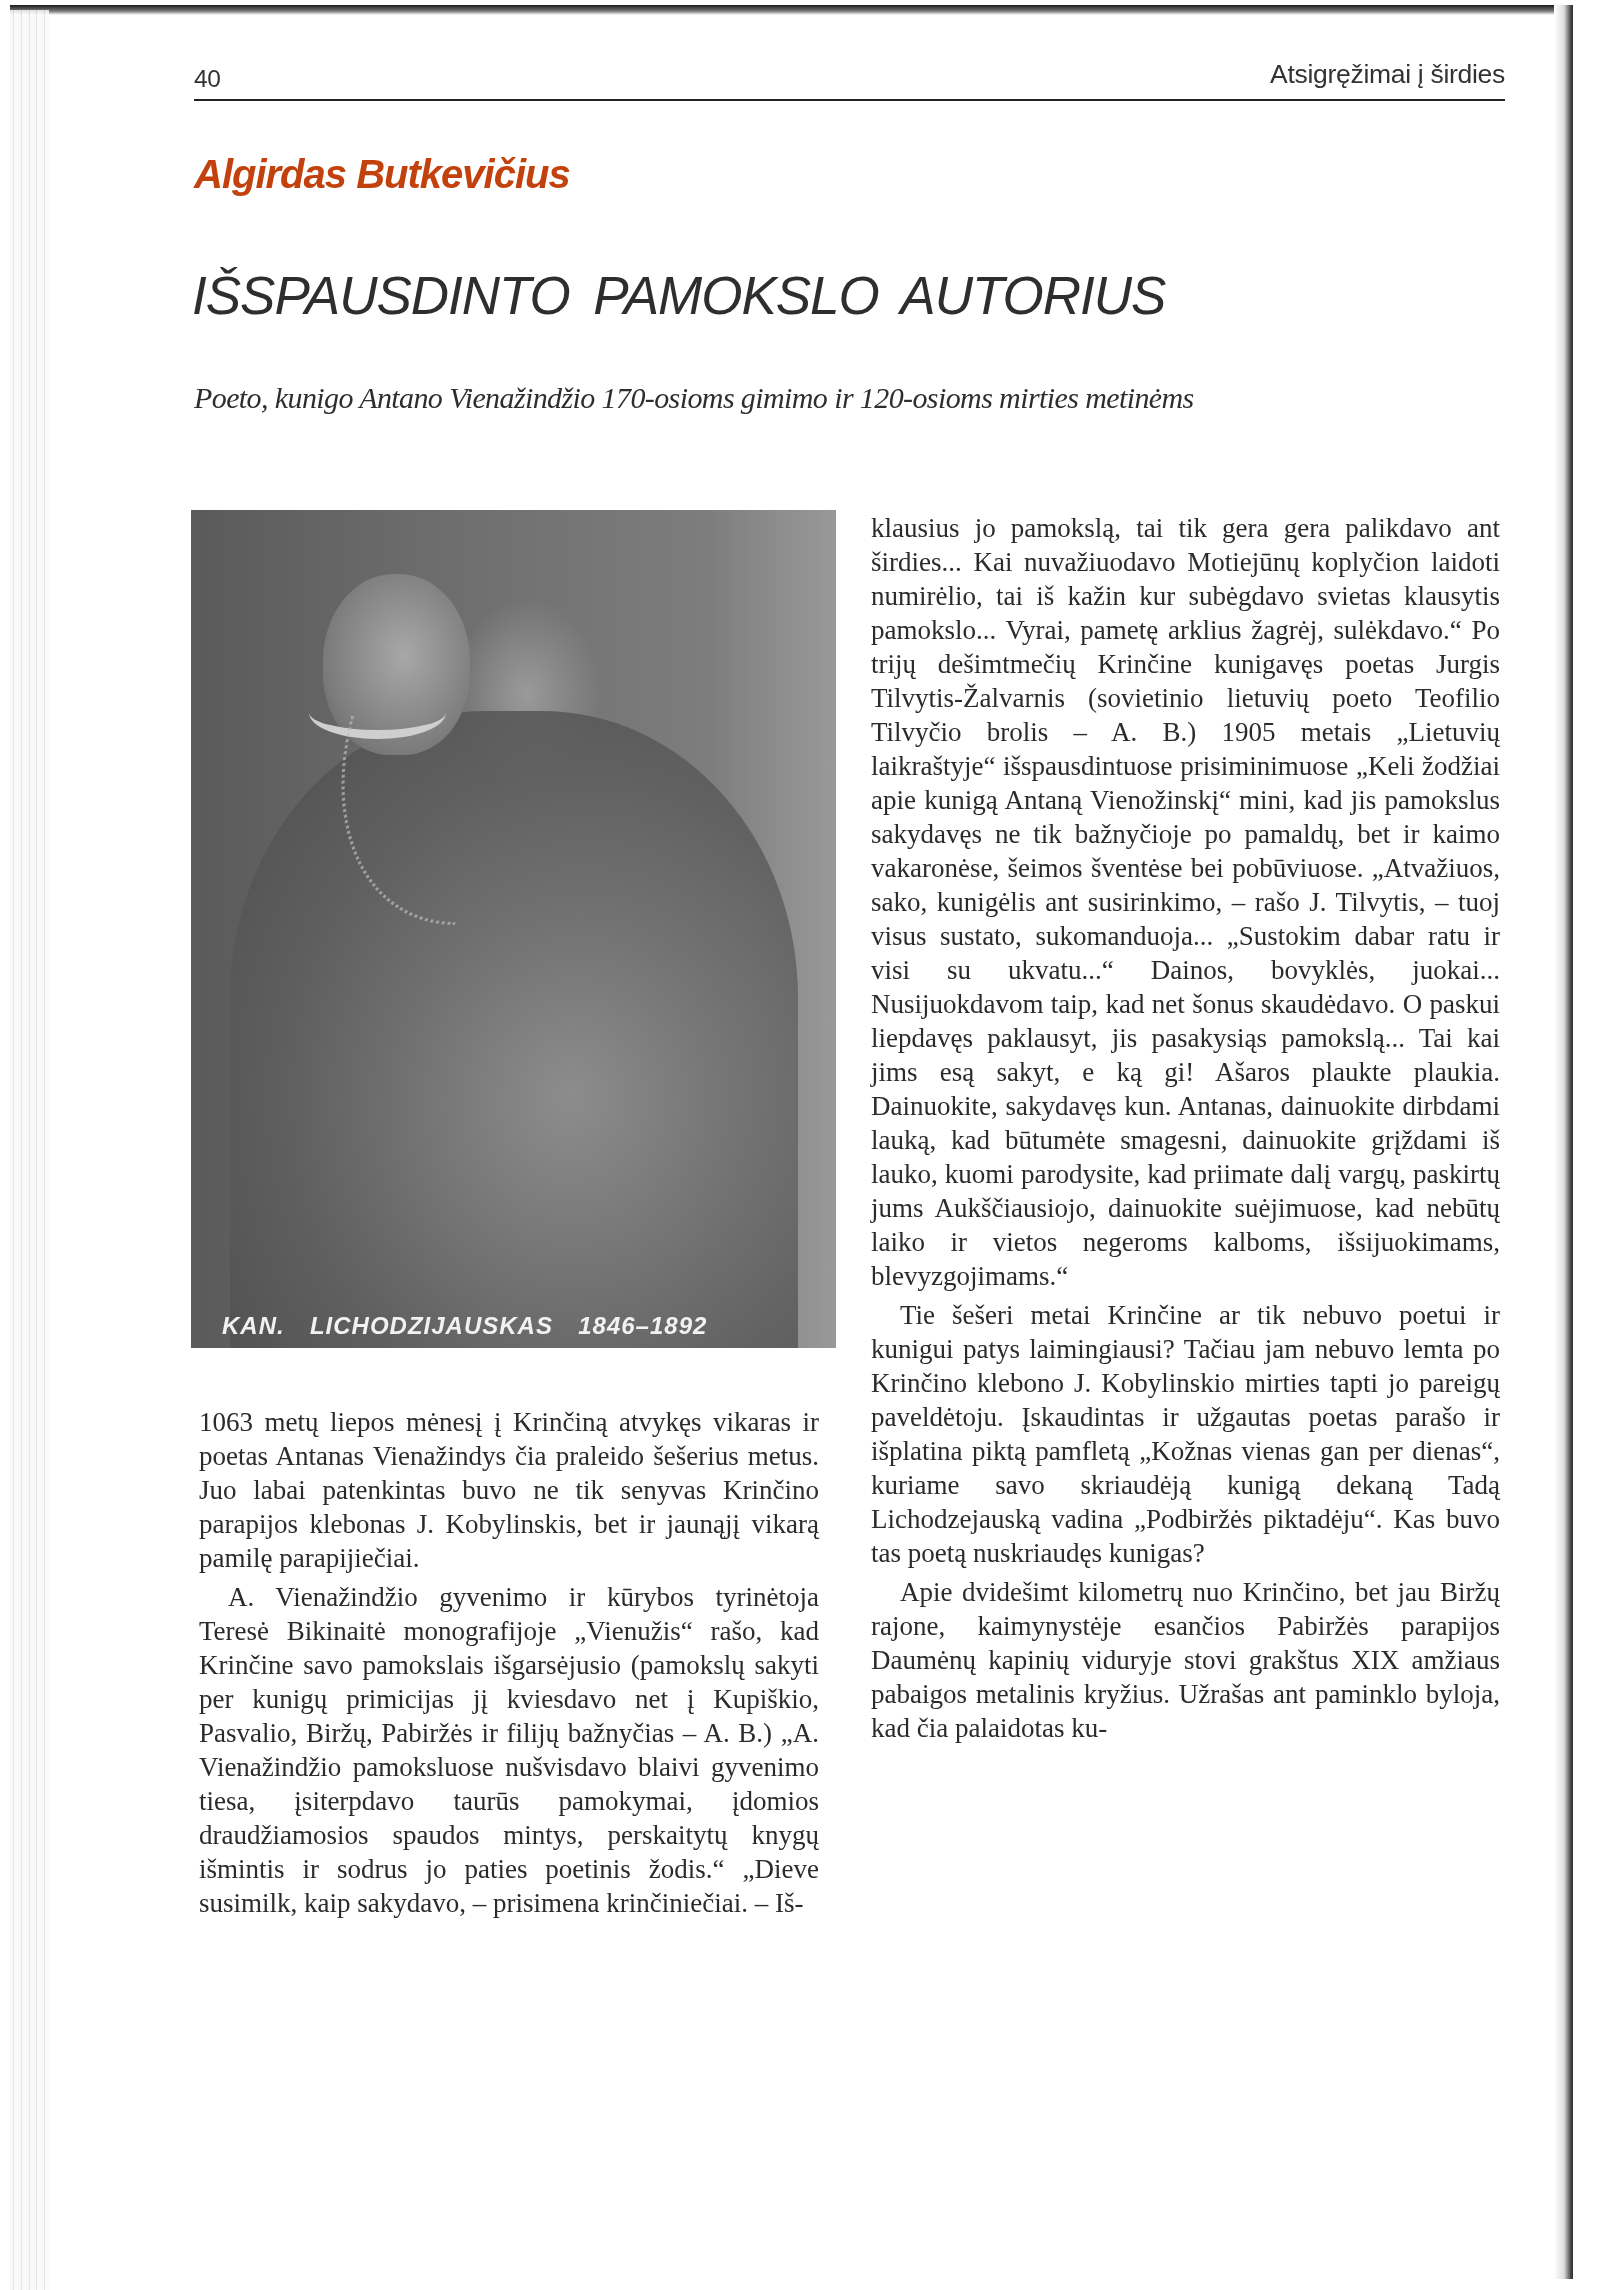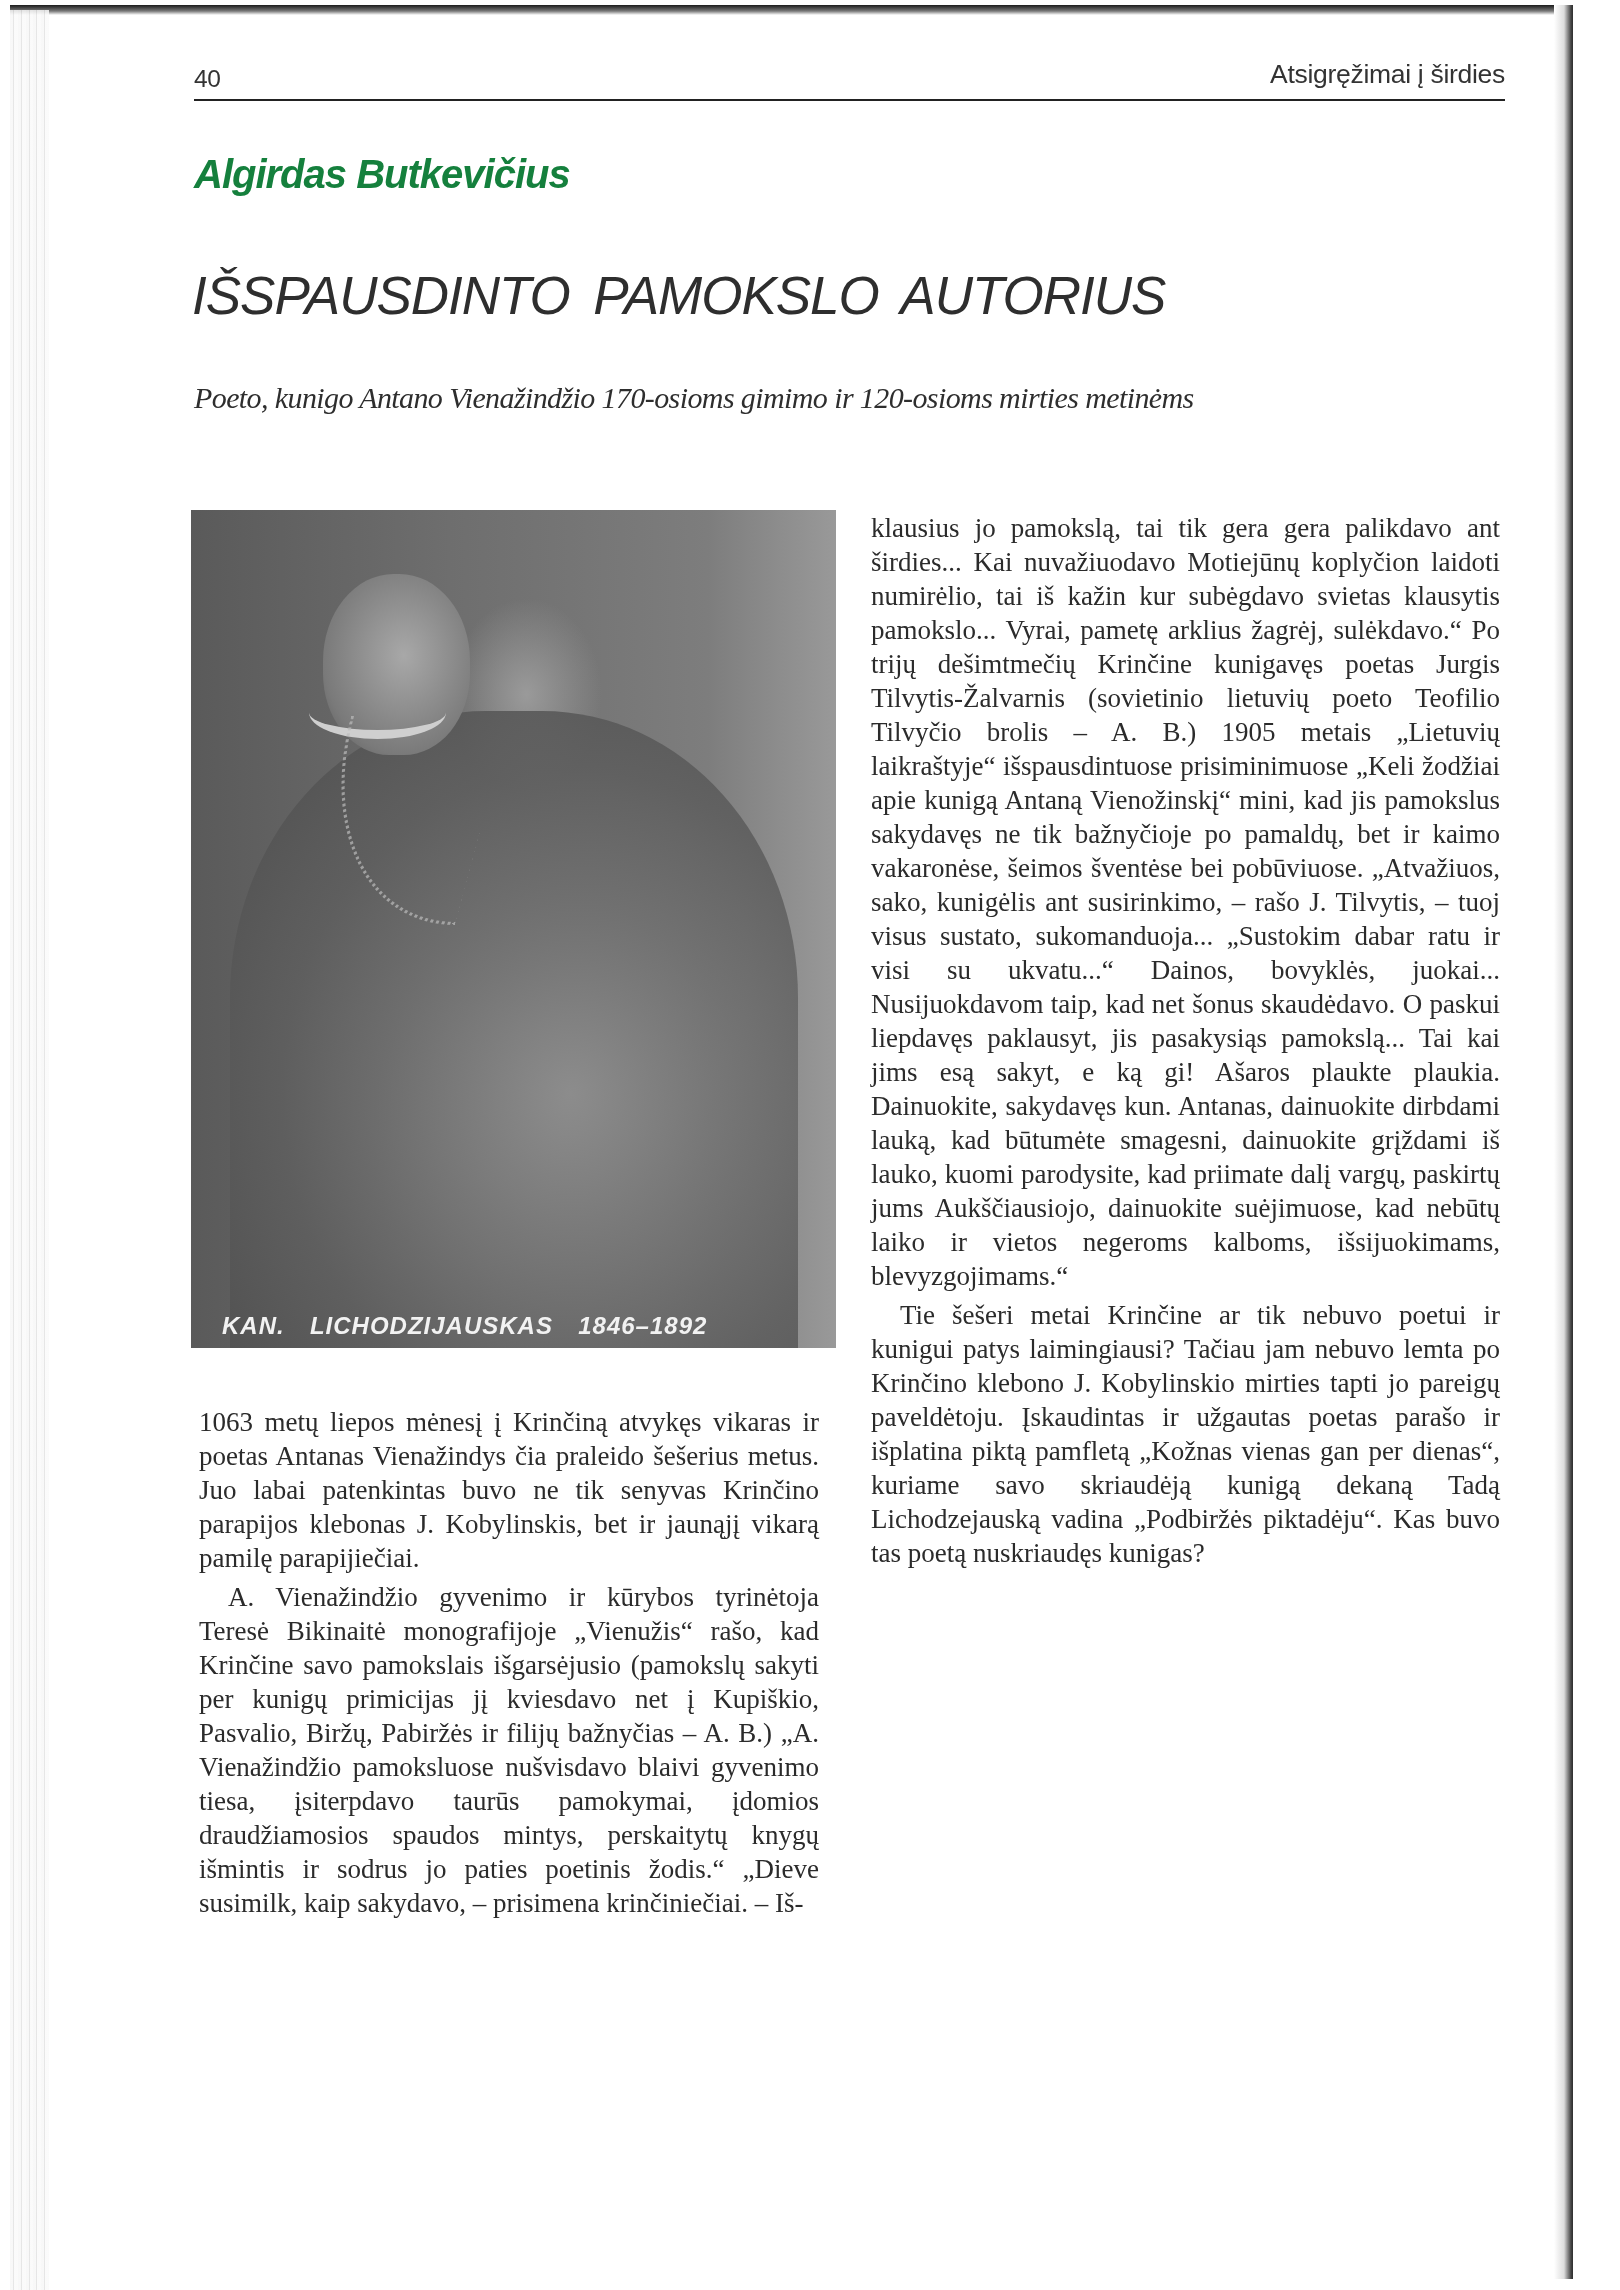--- a/index.html
+++ b/index.html
@@ -7,21 +7,21 @@
   .scan-top { position:absolute; left:9.8px; top:4.9px; width:1560px; height:9.8px; background:linear-gradient(#1a1a1a,#777 60%,#fff); }
   .scan-left { position:absolute; left:9.8px; top:9.8px; width:39px; height:2281px; background:repeating-linear-gradient(90deg,#f7f7f7 0 2.9px,#e2e2e2 2.9px 3.9px,#fafafa 3.9px 7.8px); opacity:.85; }
   .scan-right { position:absolute; left:1554px; top:4.9px; width:19.6px; height:2274px; background:linear-gradient(90deg,#fff,#ddd 50%,#444 85%,#222); }
   .scan-right-outer { position:absolute; left:1573px; top:0; width:47px; height:2291px; background:#fff; }
 
   .header { position:absolute; left:194px; top:59px; width:1311px; height:41px; }
   .page-number { position:absolute; left:0; top:5.9px; font-family:"Liberation Sans", sans-serif; font-size:24.5px; color:#333; letter-spacing:-0.5px; }
   .section-title { position:absolute; right:0; top:0; font-family:"Liberation Sans", sans-serif; font-size:26.5px; color:#333; letter-spacing:-0.3px; }
   .header-rule { position:absolute; left:194px; top:99px; width:1311px; height:2px; background:#222; }
 
-  .author { position:absolute; left:194px; top:152px; font-family:"Liberation Sans", sans-serif; font-style:italic; font-weight:bold; font-size:40px; color:#15803d; letter-spacing:-1px; }
+  .author { position:absolute; left:194px; top:152px; font-family:"Liberation Sans", sans-serif; font-style:italic; font-weight:bold; font-size:40px; color:#c2410c; letter-spacing:-1px; }
   .title { position:absolute; left:192px; top:265px; font-family:"Liberation Sans", sans-serif; font-style:italic; font-size:53px; color:#2e2e2e; letter-spacing:-1px; word-spacing:9.8px; }
   .subtitle { position:absolute; left:194px; top:377px; width:1225px; font-family:Liberation Serif, serif; font-style:italic; font-size:30px; line-height:41px; color:#2e2e2e; letter-spacing:-0.6px; }
 
   .photo { position:absolute; left:191px; top:510px; width:645px; height:838px; background:
       radial-gradient(ellipse 108px 137px at 52% 22%, #9a9a9a, rgba(120,120,120,0) 70%),
       radial-gradient(ellipse 255px 314px at 58% 75%, #8a8a8a, rgba(90,90,90,0) 75%),
       radial-gradient(ellipse 294px 245px at 50% 55%, #555, rgba(60,60,60,0) 80%),
       linear-gradient(90deg,#5a5a5a,#6e6e6e 40%,#7d7d7d 80%,#999);
     overflow:hidden; }
   .photo-head { position:absolute; left:132px; top:64px; width:147px; height:181px; border-radius:48% 48% 45% 45%; background:radial-gradient(ellipse at 55% 45%,#a8a8a8,#7a7a7a 70%,#555); }
@@ -63,14 +63,15 @@
 </div>
 
 <div class="col col-left">
   <p>1063 metų liepos mėnesį į Krinčiną atvykęs vikaras ir poetas Antanas Vienažindys čia praleido šešerius metus. Juo labai patenkintas buvo ne tik senyvas Krinčino parapijos klebonas J. Kobylinskis, bet ir jaunąjį vikarą pamilę parapijiečiai.</p>
   <p class="indent">A. Vienažindžio gyvenimo ir kūrybos tyrinėtoja Teresė Bikinaitė monografijoje „Vienužis“ rašo, kad Krinčine savo pamokslais išgarsėjusio (pamokslų sakyti per kunigų primicijas jį kviesdavo net į Kupiškio, Pasvalio, Biržų, Pabiržės ir filijų bažnyčias – A. B.) „A. Vienažindžio pamoksluose nušvisdavo blaivi gyvenimo tiesa, įsiterpdavo taurūs pamokymai, įdomios draudžiamosios spaudos mintys, perskaitytų knygų išmintis ir sodrus jo paties poetinis žodis.“ „Dieve susimilk, kaip sakydavo, – prisimena krinčiniečiai. – Iš-</p>
 </div>
 
 <div class="col col-right">
   <p>klausius jo pamokslą, tai tik gera gera palikdavo ant širdies... Kai nuvažiuodavo Motiejūnų koplyčion laidoti numirėlio, tai iš kažin kur subėgdavo svietas klausytis pamokslo... Vyrai, pametę arklius žagrėj, sulėkdavo.“ Po trijų dešimtmečių Krinčine kunigavęs poetas Jurgis Tilvytis-Žalvarnis (sovietinio lietuvių poeto Teofilio Tilvyčio brolis – A. B.) 1905 metais „Lietuvių laikraštyje“ išspausdintuose prisiminimuose „Keli žodžiai apie kunigą Antaną Vienožinskį“ mini, kad jis pamokslus sakydavęs ne tik bažnyčioje po pamaldų, bet ir kaimo vakaronėse, šeimos šventėse bei pobūviuose. „Atvažiuos, sako, kunigėlis ant susirinkimo, – rašo J. Tilvytis, – tuoj visus sustato, sukomanduoja... „Sustokim dabar ratu ir visi su ukvatu...“ Dainos, bovyklės, juokai... Nusijuokdavom taip, kad net šonus skaudėdavo. O paskui liepdavęs paklausyt, jis pasakysiąs pamokslą... Tai kai jims esą sakyt, e ką gi! Ašaros plaukte plaukia. Dainuokite, sakydavęs kun. Antanas, dainuokite dirbdami lauką, kad būtumėte smagesni, dainuokite grįždami iš lauko, kuomi parodysite, kad priimate dalį vargų, paskirtų jums Aukščiausiojo, dainuokite suėjimuose, kad nebūtų laiko ir vietos negeroms kalboms, išsijuokimams, blevyzgojimams.“</p>
   <p class="indent">Tie šešeri metai Krinčine ar tik nebuvo poetui ir kunigui patys laimingiausi? Tačiau jam nebuvo lemta po Krinčino klebono J. Kobylinskio mirties tapti jo pareigų paveldėtoju. Įskaudintas ir užgautas poetas parašo ir išplatina piktą pamfletą „Kožnas vienas gan per dienas“, kuriame savo skriaudėją kunigą dekaną Tadą Lichodzejauską vadina „Podbiržės piktadėju“. Kas buvo tas poetą nuskriaudęs kunigas?</p>
+  <p class="indent">Apie dvidešimt kilometrų nuo Krinčino, bet jau Biržų rajone, kaimynystėje esančios Pabiržės parapijos Daumėnų kapinių viduryje stovi grakštus XIX amžiaus pabaigos metalinis kryžius. Užrašas ant paminklo byloja, kad čia palaidotas ku-</p>
 </div>
 
 
 </body></html>

